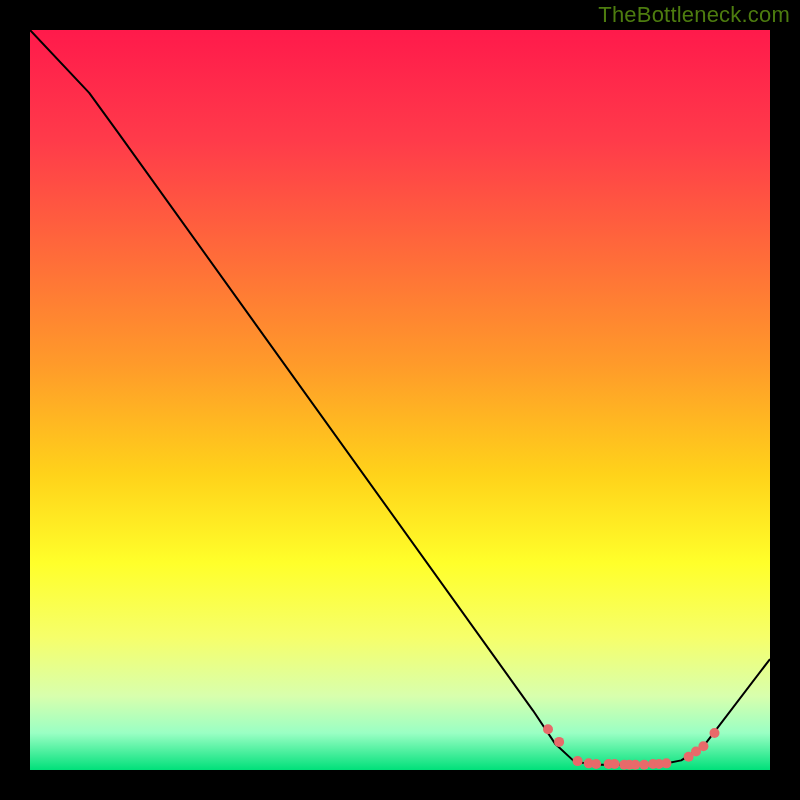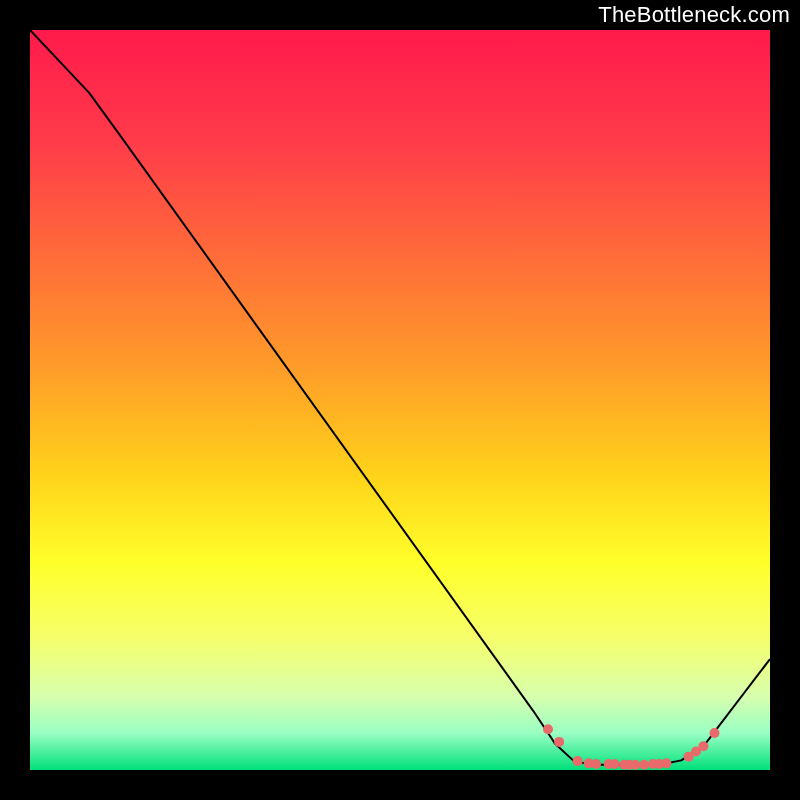--- a/index.html
+++ b/index.html
@@ -9,21 +9,21 @@
     width: 800px;
     height: 800px;
     background: #000;
   }
   .watermark {
     position: absolute;
     top: 2px;
     right: 10px;
     font-family: Arial, Helvetica, sans-serif;
     font-size: 22px;
-    color: #ffffff;
+    color: #4d7c0f;
     letter-spacing: 0.2px;
     font-weight: 500;
     text-align: center;
   }
   .plot {
     position: absolute;
     left: 30px;
     top: 30px;
     width: 740px;
     height: 740px;

